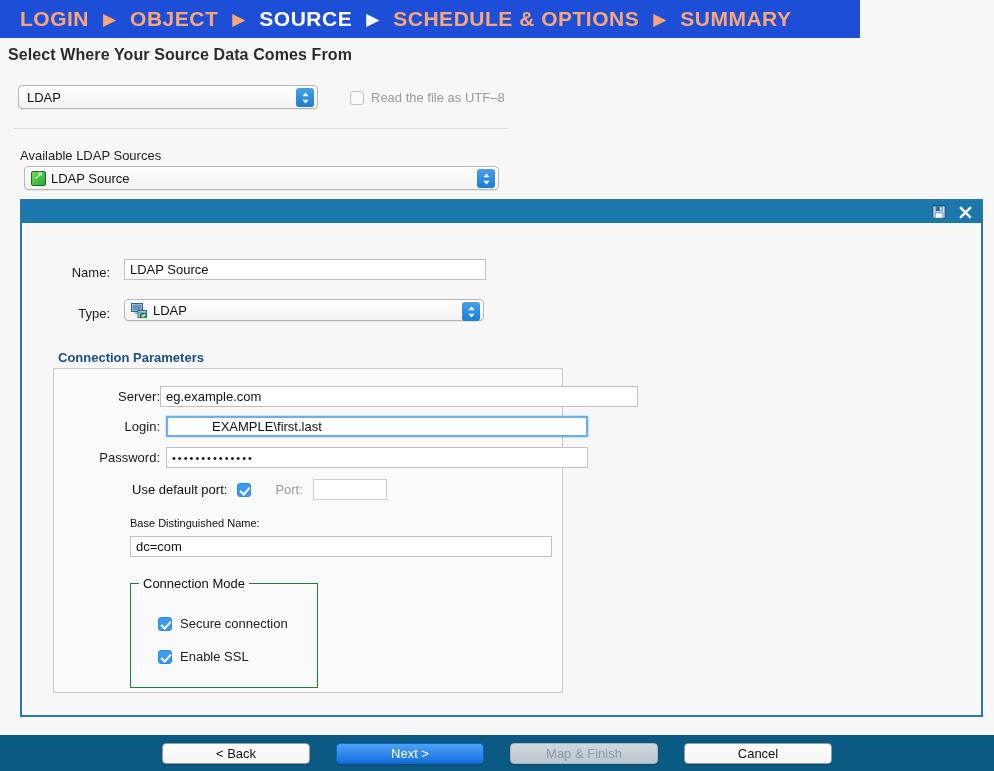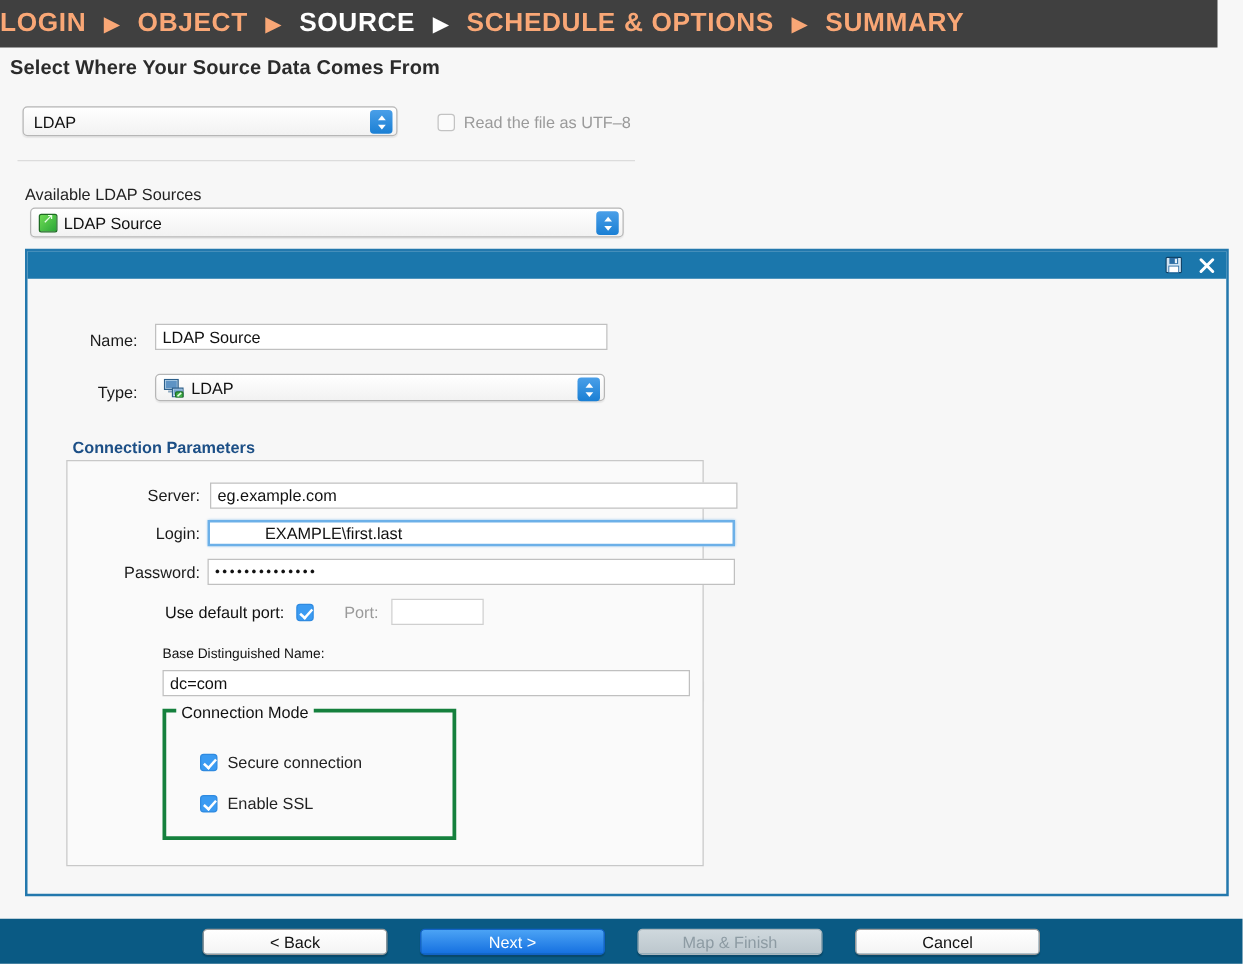--- a/index.html
+++ b/index.html
@@ -8,23 +8,24 @@
     background: #f7f7f7;
     font-family: "Liberation Sans", sans-serif;
     -webkit-font-smoothing: antialiased;
     overflow: hidden;
   }
   * { box-sizing: border-box; }
 
   
   .wizard-bar {
     position: absolute; left: 0; top: 0;
-    width: 974px; height: 38px;
-    background: #404040;
+    width: 860px; height: 38px;
+    background: #1d4ed8;
     display: flex; align-items: center;
+    padding-left: 20px;
     gap: 0;
   }
   .wz-step {
     font-size: 21px;
     font-weight: bold;
     letter-spacing: 0.5px;
     color: #f9a776;
     font-family: "Liberation Sans", sans-serif;
     white-space: nowrap;
   }
@@ -197,41 +198,41 @@
     position: absolute; left: 31px; top: 145px;
     width: 510px; height: 325px;
     border: 1px solid #c8c8c8;
     background: #fafafa;
   }
 
   .cp-row { position: absolute; display: flex; align-items: center; }
   .cp-row .f-label { width: 72px; font-size: 13px; }
 
   .row-server { left: 34px; top: 17px; }
-  .row-server .textinput { width: 422px; margin-left: 8px; }
+  .row-server .textinput { width: 478px; margin-left: 0; }
   .row-login  { left: 34px; top: 47px; }
   .row-login  .textinput { width: 422px; margin-left: 6px; padding-left: 44px; }
   .row-pass   { left: 34px; top: 78px; }
   .row-pass   .textinput { width: 422px; margin-left: 6px; letter-spacing: 2px; font-size: 11px; }
 
   .row-port { left: 78px; top: 110px; gap: 10px; }
   .row-port .lbl { font-size: 13px; color: #111; }
   .row-port .lbl.dim { color: #9a9a9a; }
   .port-input {
     width: 74px; height: 21px;
     border: 1px solid #cacaca; background: #fff;
   }
 
   .bdn-label { position: absolute; left: 76px; top: 148px; font-size: 11px; color: #111; }
   .bdn-input { position: absolute; left: 76px; top: 167px; width: 422px; }
 
   .conn-mode {
-    position: absolute; left: 76px; top: 198px;
-    width: 235px; height: 105px;
-    border: 3px solid #15803d;
+    position: absolute; left: 76px; top: 214px;
+    width: 188px; height: 105px;
+    border: 1px solid #15803d;
     background: transparent;
   }
   .cm-legend {
     position: absolute; left: 8px; top: -8px;
     background: #fafafa;
     padding: 0 4px;
     font-size: 13px; color: #111;
   }
   .cm-item { position: absolute; display: flex; align-items: center; gap: 8px; }
   .cm-item.i1 { left: 27px; top: 32px; }

